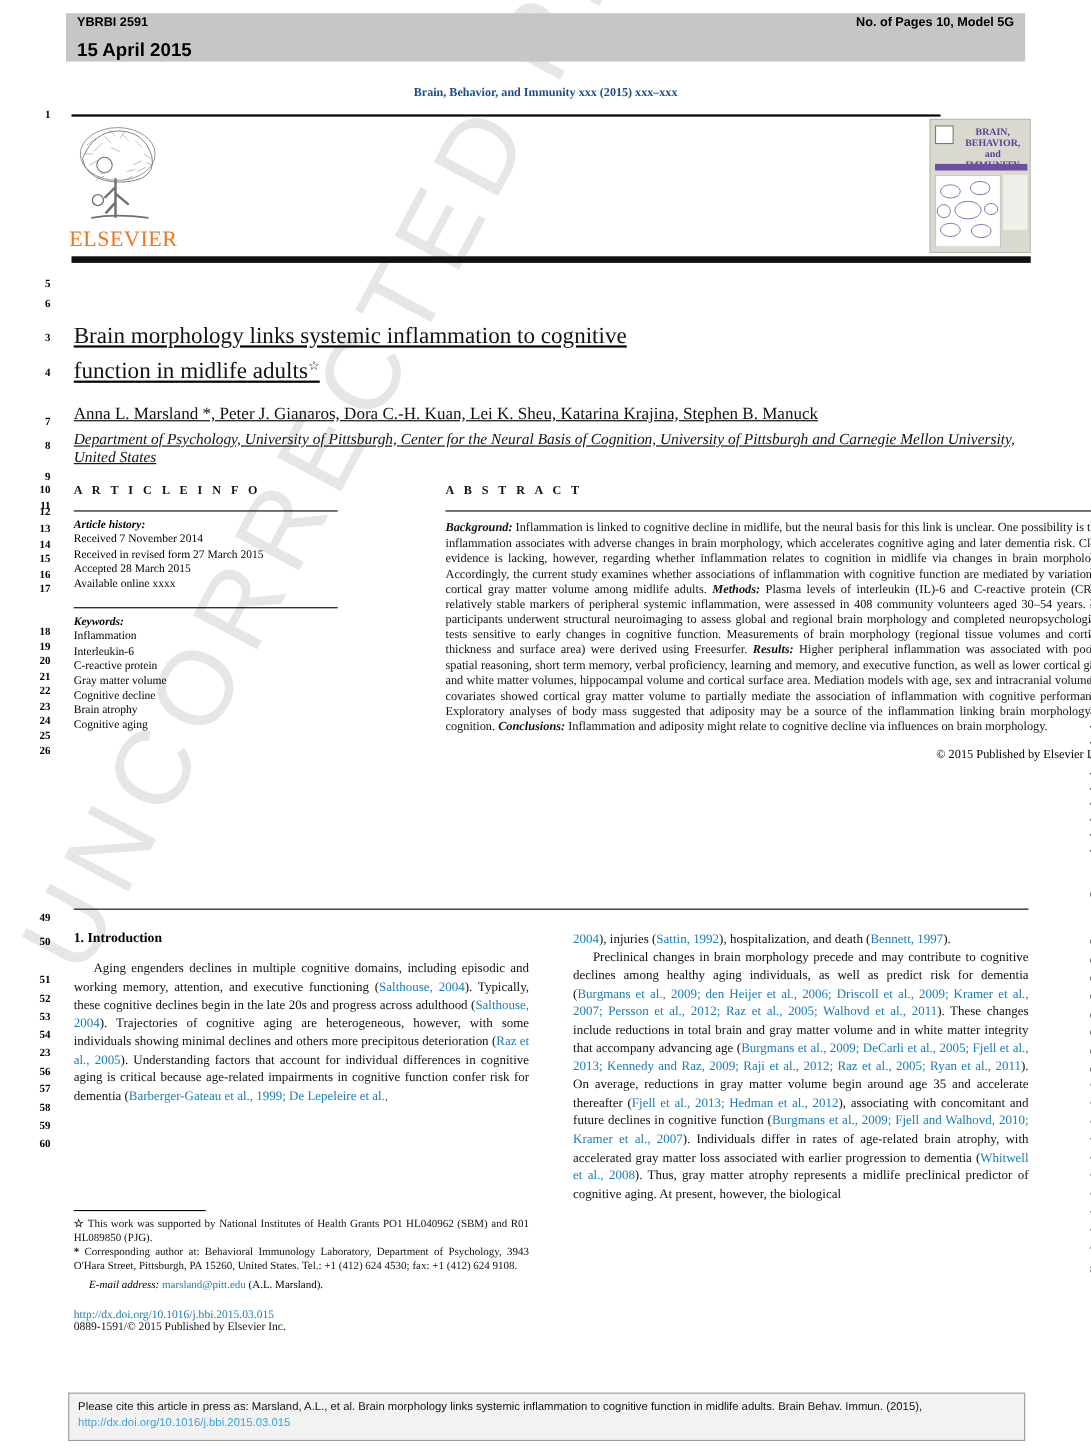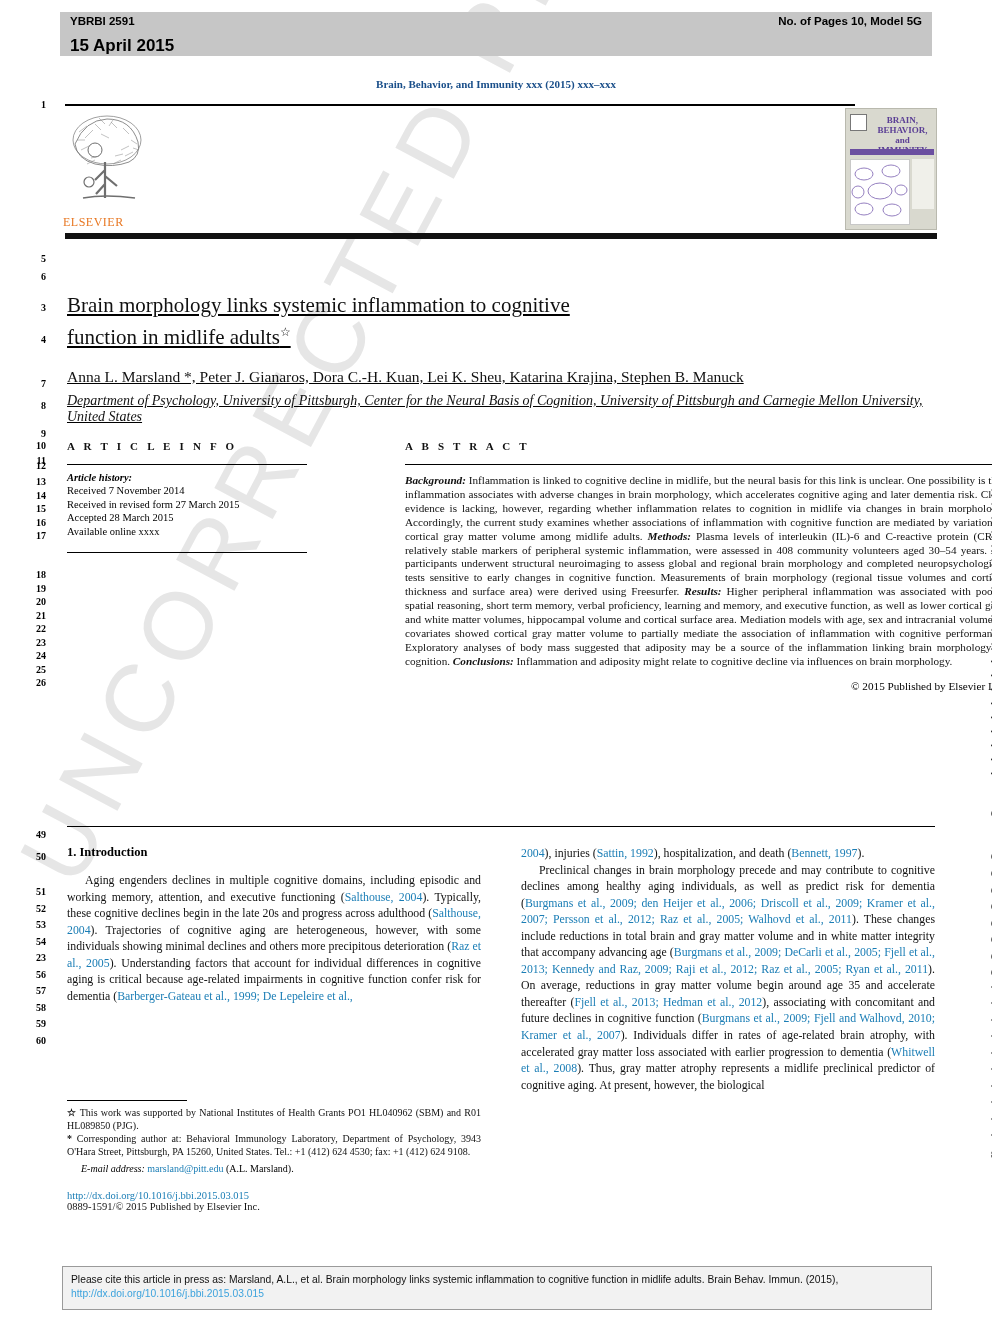--- a/index.html
+++ b/index.html
@@ -67,21 +67,21 @@
   #masthead .rule-bot {
     position:absolute; left:0; top:129px; width:872px; height:6px; background:#111;
   }
   .elsevier-logo {
     position:absolute; left:0; top:6px; width:82px; height:120px;
   }
   .elsevier-logo .tree { width:82px; height:97px; display:block; }
   .elsevier-logo .wordmark {
     position:absolute; left:-2px; bottom:0px;
     font-family:"Liberation Serif", serif;
-    font-size:12px; letter-spacing:0.5px;
+    font-size:20px; letter-spacing:0.5px;
     color:#e87722; font-weight:400;
   }
   .grayband {
     position:absolute; left:95px; top:6px; width:630px; height:117px;
     background:#e4e4e4;
   }
   .grayband .contents {
     position:absolute; top:9px; left:0; right:0; text-align:center;
     font-family:"Liberation Sans", sans-serif; font-size:12.5px; color:#222;
   }
@@ -374,20 +374,30 @@
     <div class="sechead">A R T I C L E   I N F O</div>
     <div class="hr-thin ai-rule"></div>
     <div class="block">
       <div class="lbl">Article history:</div>
       <div>Received 7 November 2014</div>
       <div>Received in revised form 27 March 2015</div>
       <div>Accepted 28 March 2015</div>
       <div>Available online xxxx</div>
     </div>
     <div class="hr-thin kwrule"></div>
+    <div class="block">
+      <div class="lbl">Keywords:</div>
+      <div>Inflammation</div>
+      <div>Interleukin-6</div>
+      <div>C-reactive protein</div>
+      <div>Gray matter volume</div>
+      <div>Cognitive decline</div>
+      <div>Brain atrophy</div>
+      <div>Cognitive aging</div>
+    </div>
   </div>
 
   <div id="abstract">
     <div class="sechead">A B S T R A C T</div>
     <div class="hr-thin ab-rule"></div>
     <div class="ab-body"><i>Background:</i><span> Inflammation is linked to cognitive decline in midlife, but the neural basis for this link is unclear. One possibility is that inflammation associates with adverse changes in brain morphology, which accelerates cognitive aging and later dementia risk. Clear evidence is lacking, however, regarding whether inflammation relates to cognition in midlife via changes in brain morphology. Accordingly, the current study examines whether associations of inflammation with cognitive function are mediated by variation in cortical gray matter volume among midlife adults. </span><i>Methods:</i><span> Plasma levels of interleukin (IL)-6 and C-reactive protein (CRP), relatively stable markers of peripheral systemic inflammation, were assessed in 408 community volunteers aged 30–54 years. All participants underwent structural neuroimaging to assess global and regional brain morphology and completed neuropsychological tests sensitive to early changes in cognitive function. Measurements of brain morphology (regional tissue volumes and cortical thickness and surface area) were derived using Freesurfer. </span><i>Results:</i><span> Higher peripheral inflammation was associated with poorer spatial reasoning, short term memory, verbal proficiency, learning and memory, and executive function, as well as lower cortical gray and white matter volumes, hippocampal volume and cortical surface area. Mediation models with age, sex and intracranial volume as covariates showed cortical gray matter volume to partially mediate the association of inflammation with cognitive performance. Exploratory analyses of body mass suggested that adiposity may be a source of the inflammation linking brain morphology to cognition. </span><i>Conclusions:</i><span> Inflammation and adiposity might relate to cognitive decline via influences on brain morphology.</span></div>
     <div class="copyright">© 2015 Published by Elsevier Inc.</div>
   </div>
 
 </div>

